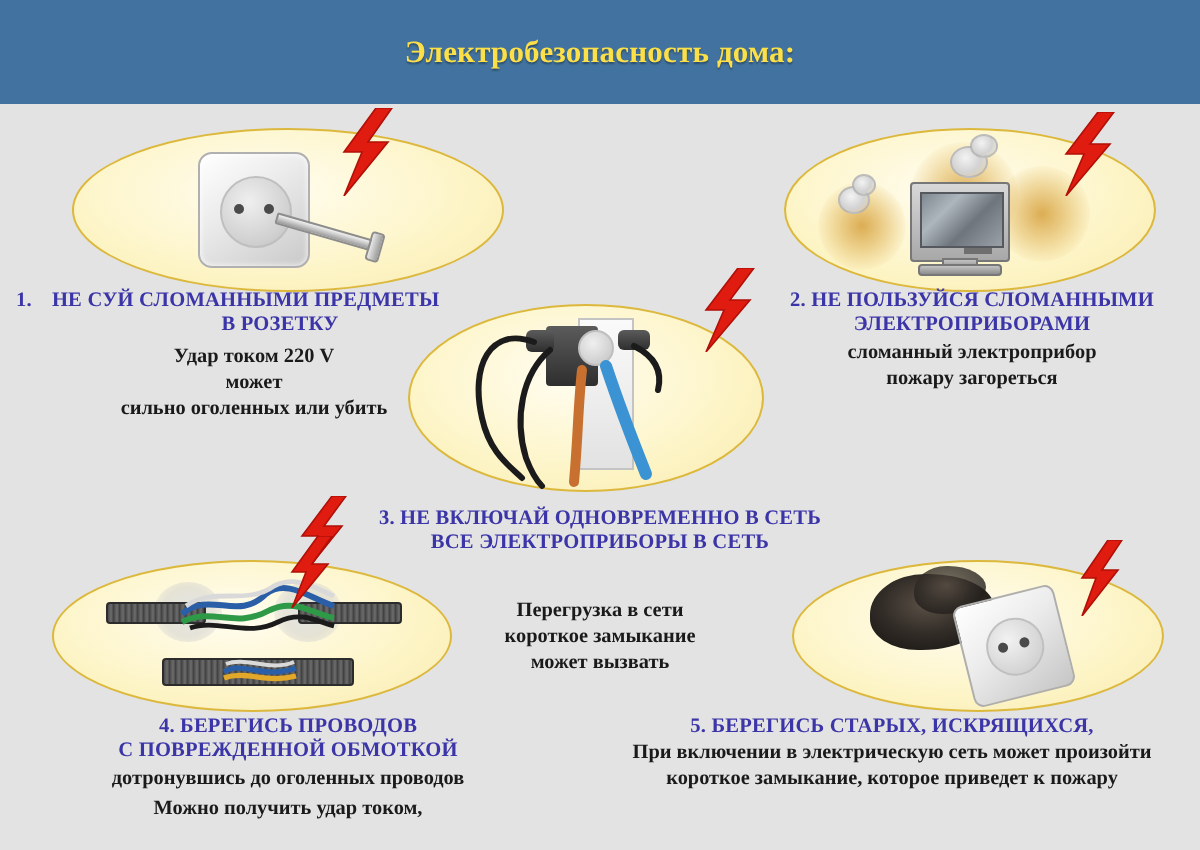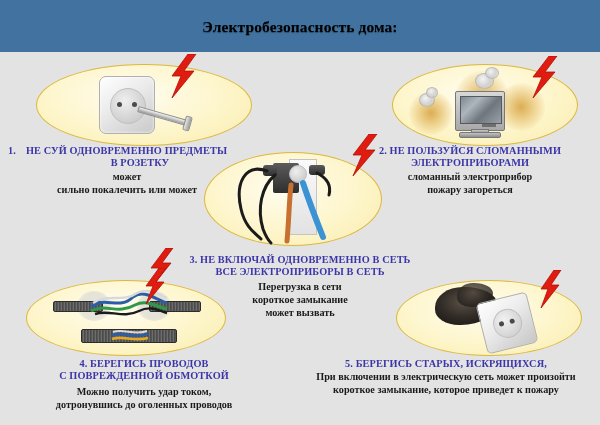--- a/index.html
+++ b/index.html
@@ -30,21 +30,21 @@
     top: 0;
     width: 600px;
     height: 52px;
     background: #4273a0;
     display: flex;
     flex-direction: column;
     align-items: center;
     justify-content: center;
   }
   .header .title-line {
-    color: #000000;
+    color: #fde047;
     font-weight: bold;
     font-size: 15.5px;
     line-height: 19px;
     letter-spacing: 0.1px;
     text-shadow: 0 1px 1px rgba(0,0,0,0.35);
     white-space: nowrap;
     text-align: center;
   }
 
   
@@ -235,28 +235,29 @@
     <div class="tv-stand" style="left:66px; top:67px; width:40px; height:4px; border-radius:2px;"></div>
   </div>
 
   <svg class="bolt" style="left:530px; top:56px;" width="28" height="42" viewBox="0 0 28 42">
     <polygon points="19,0 3,21 12,21 3,42 25,16 15,16 27,0" fill="#e01b10" stroke="#b01008" stroke-width="0.8"></polygon>
   </svg>
 
   <div class="block" style="left:2px; top:145px; width:250px;">
     <div style="display:flex; justify-content:flex-start; gap:10px; padding-left:6px;">
       <span class="heading">1.</span>
-      <span class="heading">НЕ СУЙ ОДНОВРЕМЕННО ПРЕДМЕТЫ</span>
+      <span class="heading">НЕ СУЙ СЛОМАННЫМИ ПРЕДМЕТЫ</span>
     </div>
     <div class="heading" style="margin-left:26px;">В РОЗЕТКУ</div>
+    <div class="body-line" style="margin-top:2px;">Удар током 220 V</div>
     <div class="body-line">может</div>
-    <div class="body-line">сильно покалечить или может</div>
-  </div>
-
-  <div class="block" style="left:356px; top:145px; width:228px;">
+    <div class="body-line">сильно оголенных или убить</div>
+  </div>
+
+  <div class="block" style="left:372px; top:145px; width:228px;">
     <div class="heading">2. НЕ ПОЛЬЗУЙСЯ СЛОМАННЫМИ</div>
     <div class="heading">ЭЛЕКТРОПРИБОРАМИ</div>
     <div class="body-line">сломанный электроприбор</div>
     <div class="body-line">пожару загореться</div>
   </div>
 
   <div class="oval" style="left:204px; top:152px; width:178px; height:94px;">
     <div class="wall-plate3" style="left:84px; top:6px; width:26px; height:74px;"></div>
     <div class="plug-blk" style="left:68px; top:10px; width:26px; height:30px;"></div>
     <div class="plug-blk" style="left:58px; top:12px; width:14px; height:11px; border-radius:3px;"></div>
@@ -272,21 +273,21 @@
     </svg>
   </div>
 
   <svg class="bolt" style="left:350px; top:134px;" width="28" height="42" viewBox="0 0 28 42">
     <polygon points="19,0 3,21 12,21 3,42 25,16 15,16 27,0" fill="#e01b10" stroke="#b01008" stroke-width="0.8"></polygon>
   </svg>
 
   <div class="block" style="left:155px; top:254px; width:290px;">
     <div class="heading">3. НЕ ВКЛЮЧАЙ ОДНОВРЕМЕННО В СЕТЬ</div>
     <div class="heading">ВСЕ ЭЛЕКТРОПРИБОРЫ В СЕТЬ</div>
-    <div class="body-line" style="margin-top:1px;">Перегрузка в сети</div>
+    <div class="body-line" style="margin-top:20px;">Перегрузка в сети</div>
     <div class="body-line">короткое замыкание</div>
     <div class="body-line">может вызвать</div>
   </div>
 
   <svg class="bolt" style="left:148px; top:248px;" width="26" height="40" viewBox="0 0 26 40">
     <polygon points="18,0 3,20 11,20 3,40 23,15 14,15 25,0" fill="#e01b10" stroke="#b01008" stroke-width="0.8"></polygon>
   </svg>
 
   <div class="oval" style="left:26px; top:280px; width:200px; height:76px;">
     <div class="frizz" style="left:50px; top:10px; width:34px; height:30px;"></div>
@@ -325,22 +326,22 @@
     </div>
   </div>
 
   <svg class="bolt" style="left:538px; top:270px;" width="24" height="38" viewBox="0 0 24 38">
     <polygon points="16,0 3,19 10,19 3,38 21,15 13,15 23,0" fill="#e01b10" stroke="#b01008" stroke-width="0.8"></polygon>
   </svg>
 
   <div class="block" style="left:0px; top:358px; width:288px;font-family:Liberation Serif, serif;">
     <div class="heading">4. БЕРЕГИСЬ ПРОВОДОВ</div>
     <div class="heading">С ПОВРЕЖДЕННОЙ ОБМОТКОЙ</div>
+    <div class="body-line">дотронувшись до оголенных проводов</div>
     <div class="body-line" style="margin-top:2px;">Можно получить удар током,</div>
-    <div class="body-line">дотронувшись до оголенных проводов</div>
   </div>
 
   <div class="block" style="left:292px; top:358px; width:308px;">
     <div class="heading">5. БЕРЕГИСЬ СТАРЫХ, ИСКРЯЩИХСЯ,</div>
     <div class="body-line" style="margin-top:0;">При включении в электрическую сеть может произойти</div>
     <div class="body-line">короткое замыкание, которое приведет к пожару</div>
   </div>
 
 </div>
 

